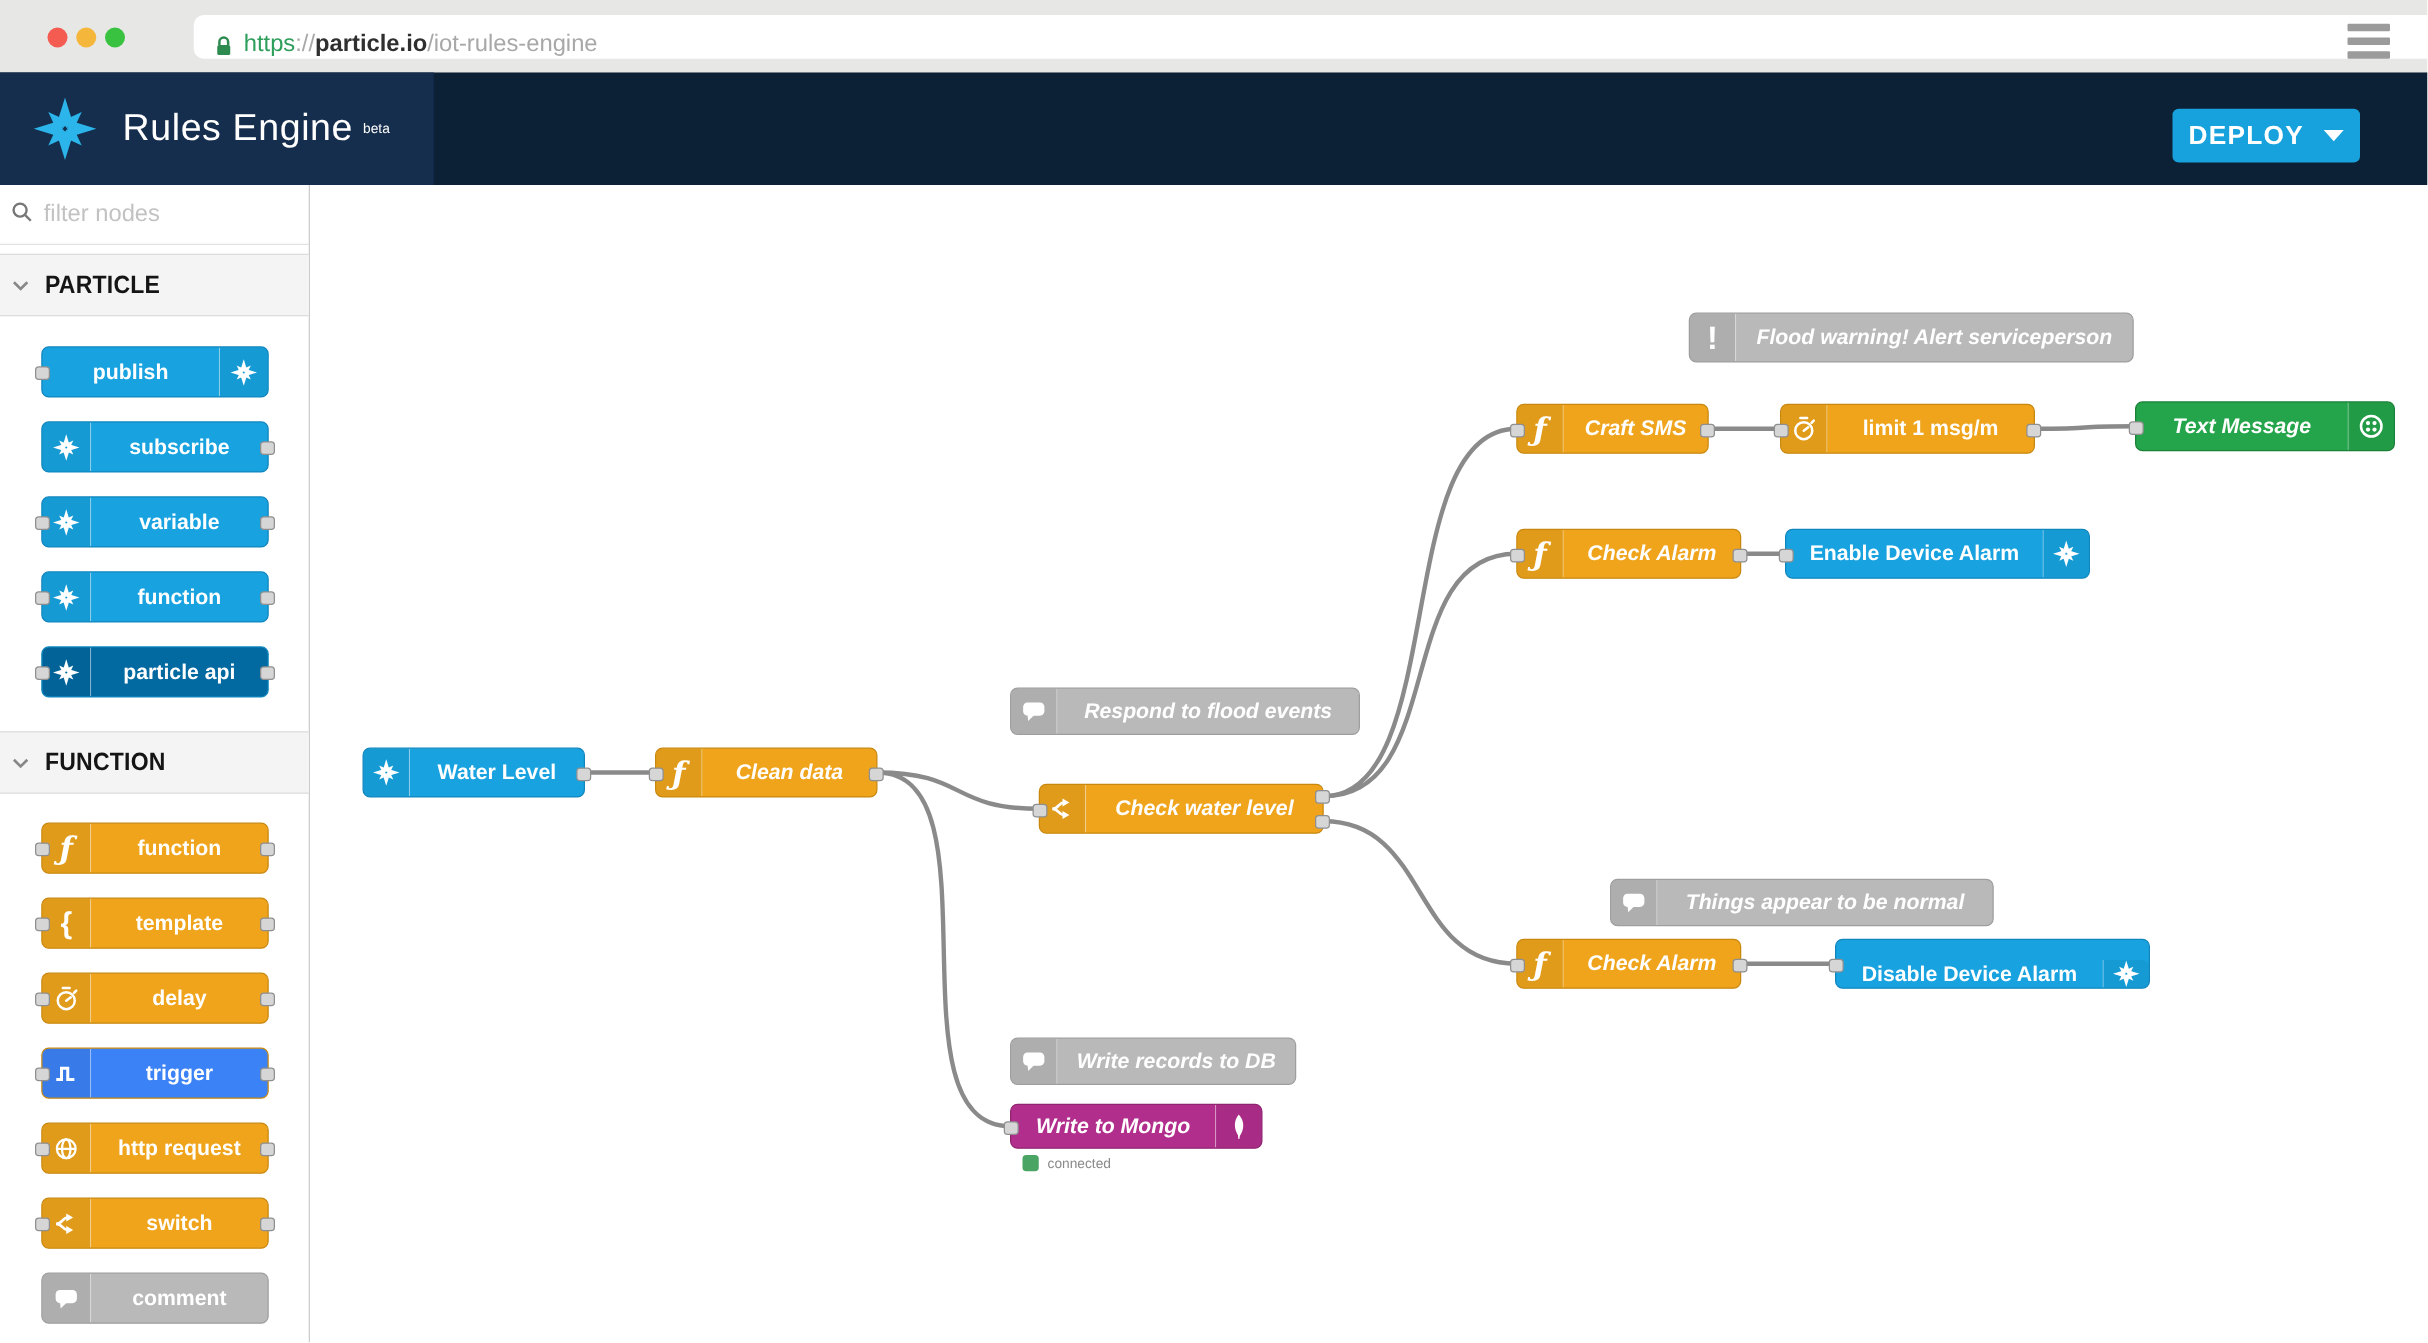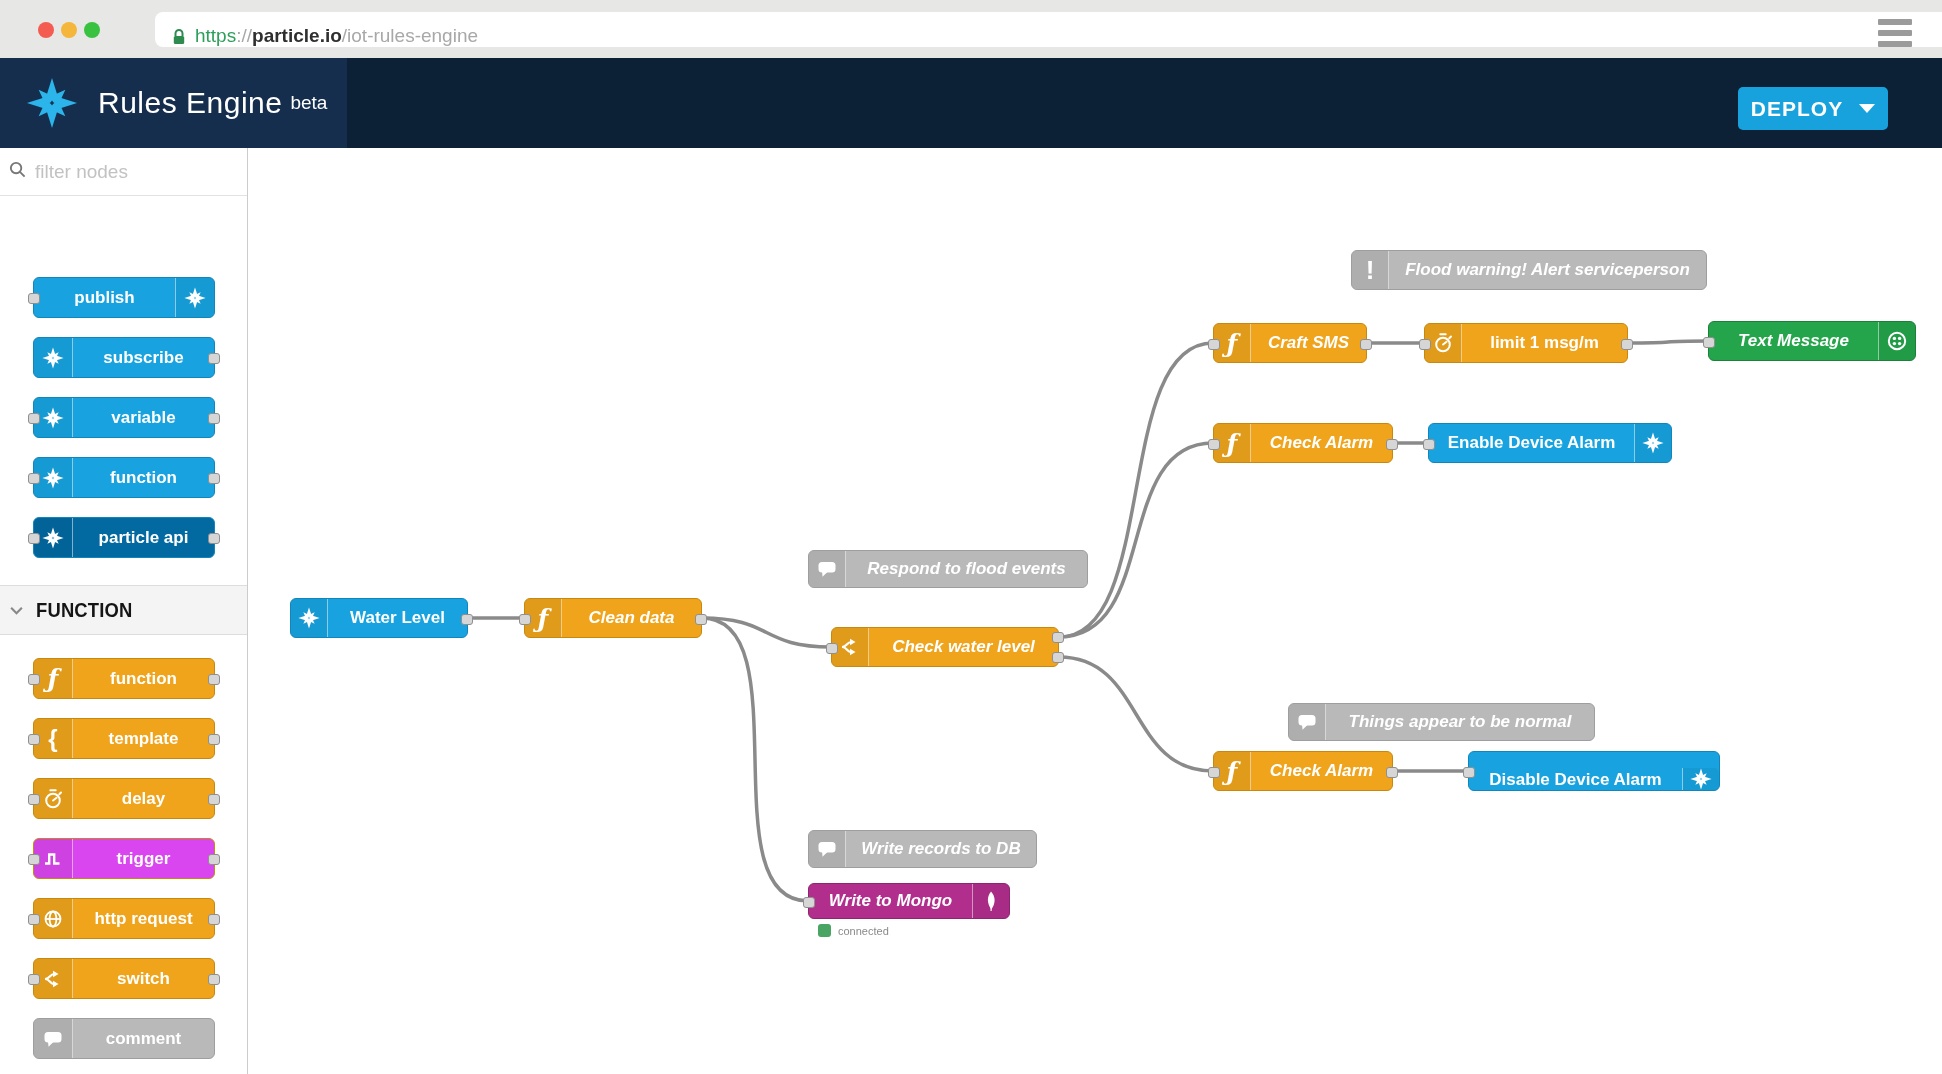--- a/index.html
+++ b/index.html
@@ -23,21 +23,21 @@
   #lock{margin-right:8px;display:flex;}
   #hamburger{position:absolute;left:1878px;top:19px;width:34px;height:27px;cursor:pointer;}
   #hamburger .bar{position:absolute;left:0;width:34px;height:6px;background:#9b9b9b;border-radius:1px;}
 
   
   #appbar{position:absolute;left:0;top:58px;width:1942px;height:90px;background:#0c2036;}
   #logo-block{position:absolute;left:0;top:0;width:347px;height:90px;background:#152e4d;
               display:flex;align-items:center;padding-left:26px;box-sizing:border-box;cursor:pointer;}
   #logo-star{width:52px;height:52px;margin-right:20px;}
   #app-title{color:#fff;font-size:30px;letter-spacing:.5px;}
-  #beta-badge{color:#fff;font-size:19px;margin-left:8px;vertical-align:14px;}
+  #beta-badge{color:#fff;font-size:11px;margin-left:8px;vertical-align:14px;}
   #deploy-btn{position:absolute;left:1738px;top:29px;width:150px;height:43px;background:#18a2dd;
               border-radius:5px;color:#fff;font-size:21px;font-weight:bold;letter-spacing:1px;
               display:flex;align-items:center;justify-content:center;cursor:pointer;}
   #deploy-caret{width:0;height:0;border-left:8px solid transparent;border-right:8px solid transparent;
                 border-top:9px solid #fff;margin-left:16px;}
 
   
   #sidebar{position:absolute;left:0;top:148px;width:248px;height:926px;background:#fff;
            border-right:1px solid #ccc;box-sizing:border-box;}
   #filter-row{position:absolute;left:0;top:0;width:247px;height:48px;border-bottom:1px solid #e2e2e2;
@@ -128,20 +128,28 @@
 <div id="sidebar">
   <div id="filter-row">
     <span>
       <svg width="19" height="19" viewBox="0 0 20 20">
           <circle cx="8.5" cy="8.5" r="5.5" stroke="#777" stroke-width="2" fill="none"></circle>
           <path d="M12.8 12.8 L17.5 17.5" stroke="#777" stroke-width="2"></path>
         </svg>
     </span>
     <input id="filter-input" placeholder="filter nodes" style="">
   </div>
+  <div class="section-header" style="top:55px">
+    <span class="chev">
+      <svg width="15" height="11" viewBox="0 0 14 10">
+          <path d="M2 2.5 L7 7.5 L12 2.5" stroke="#888" stroke-width="2" fill="none"></path>
+        </svg>
+    </span>
+    <span class="sec-label">PARTICLE</span>
+  </div>
   <div class="section-header" style="top:437px">
     <span class="chev">
       <svg width="15" height="11" viewBox="0 0 14 10">
           <path d="M2 2.5 L7 7.5 L12 2.5" stroke="#888" stroke-width="2" fill="none"></path>
         </svg>
     </span>
     <span class="sec-label">FUNCTION</span>
   </div>
   <div id="palette-items">
       <div class="node palette" style="left: 33px; top: 129px; width: 182px; height: 41px; background: rgb(24, 163, 224); border: 1px solid rgb(17, 134, 189);">
@@ -261,21 +269,21 @@
               <path d="M11 12.5 L14.6 9.8"></path>
               <path d="M8.3 2.3 h5.4"></path>
               <path d="M17.3 6.2 l1.7 -1.7"></path>
             </g>
           </svg>
         </div>
         <div class="label">delay</div>
         <div class="port" style="left: -6px; top: 15px;"></div>
         <div class="port" style="right: -6px; top: 15px;"></div>
       </div>
-      <div class="node palette" style="left: 33px; top: 690px; width: 182px; height: 41px; background: #d946ef; border: 1px solid rgb(200, 136, 15);">
+      <div class="node palette" style="left: 33px; top: 690px; width: 182px; height: 41px; background: #3b82f6; border: 1px solid rgb(200, 136, 15);">
         <div class="icon-box side-left">
           <svg width="22" height="22" viewBox="0 0 22 22">
             <path d="M3 15.5 h4.2 V6.5 h5 v9 h5.3" stroke="#fff" stroke-width="2.4" fill="none"></path>
           </svg>
         </div>
         <div class="label">trigger</div>
         <div class="port" style="left: -6px; top: 15px;"></div>
         <div class="port" style="right: -6px; top: 15px;"></div>
       </div>
       <div class="node palette" style="left: 33px; top: 750px; width: 182px; height: 41px; background: rgb(239, 164, 28); border: 1px solid rgb(200, 136, 15);">

